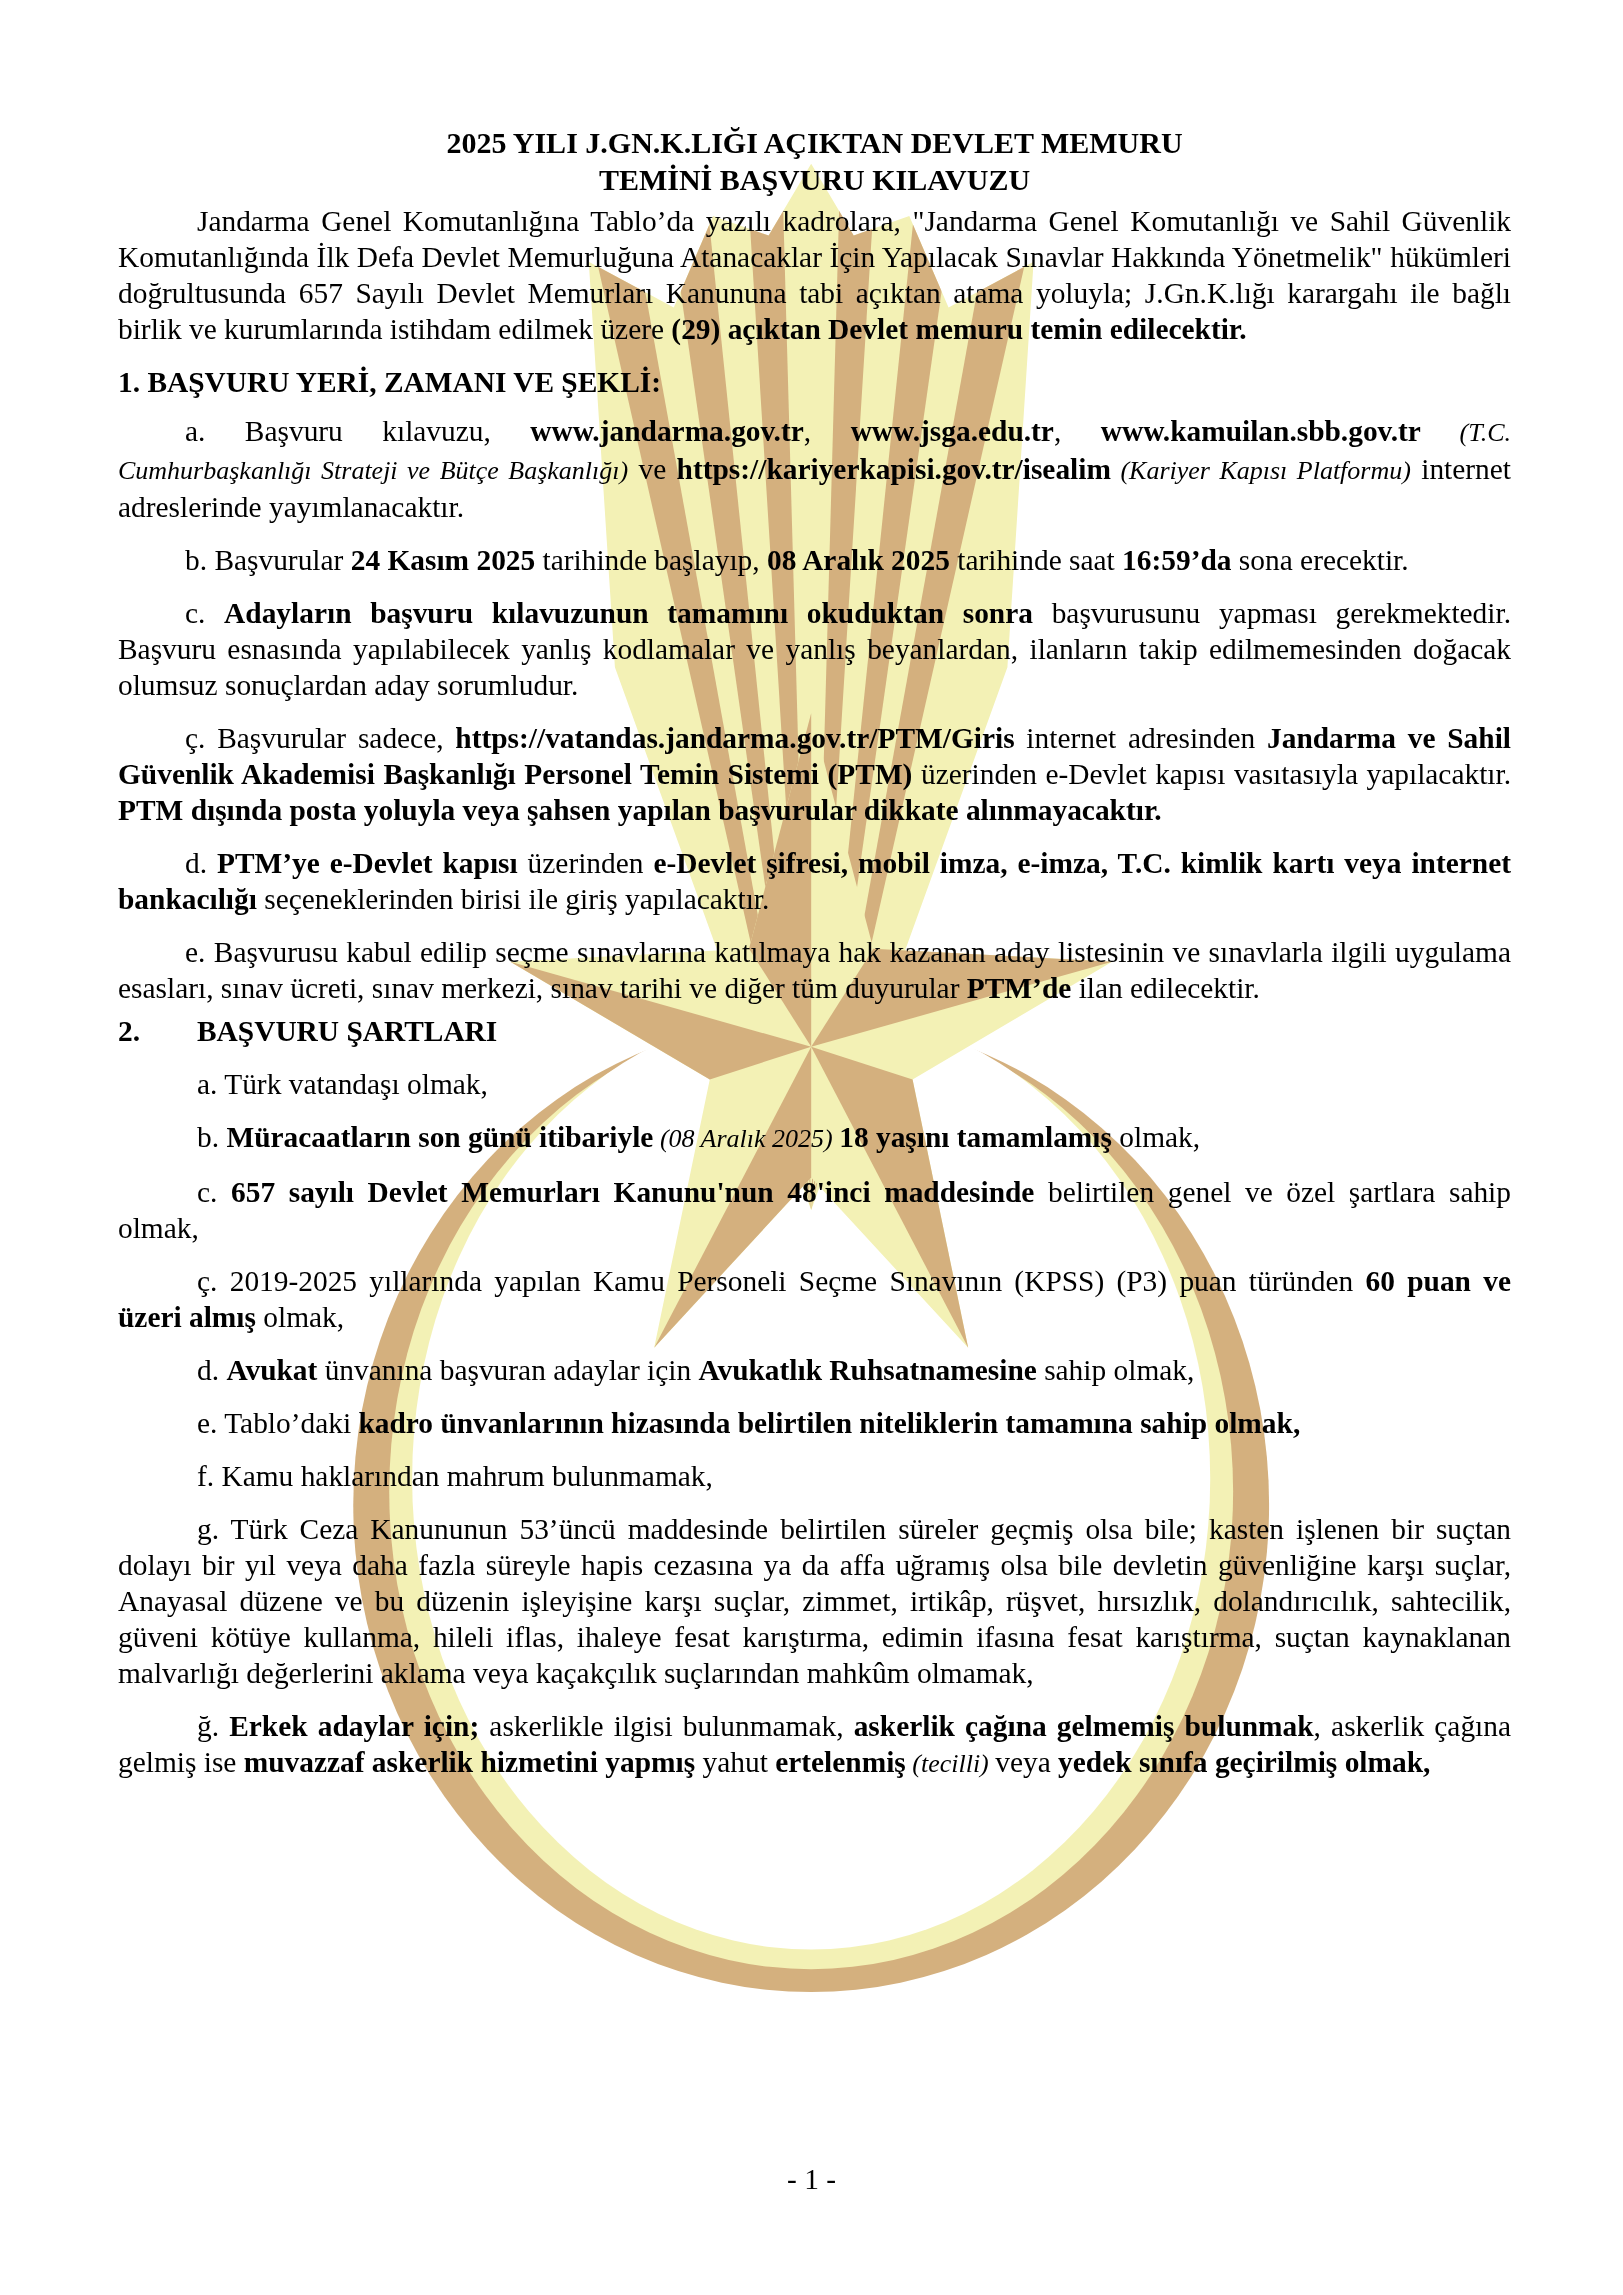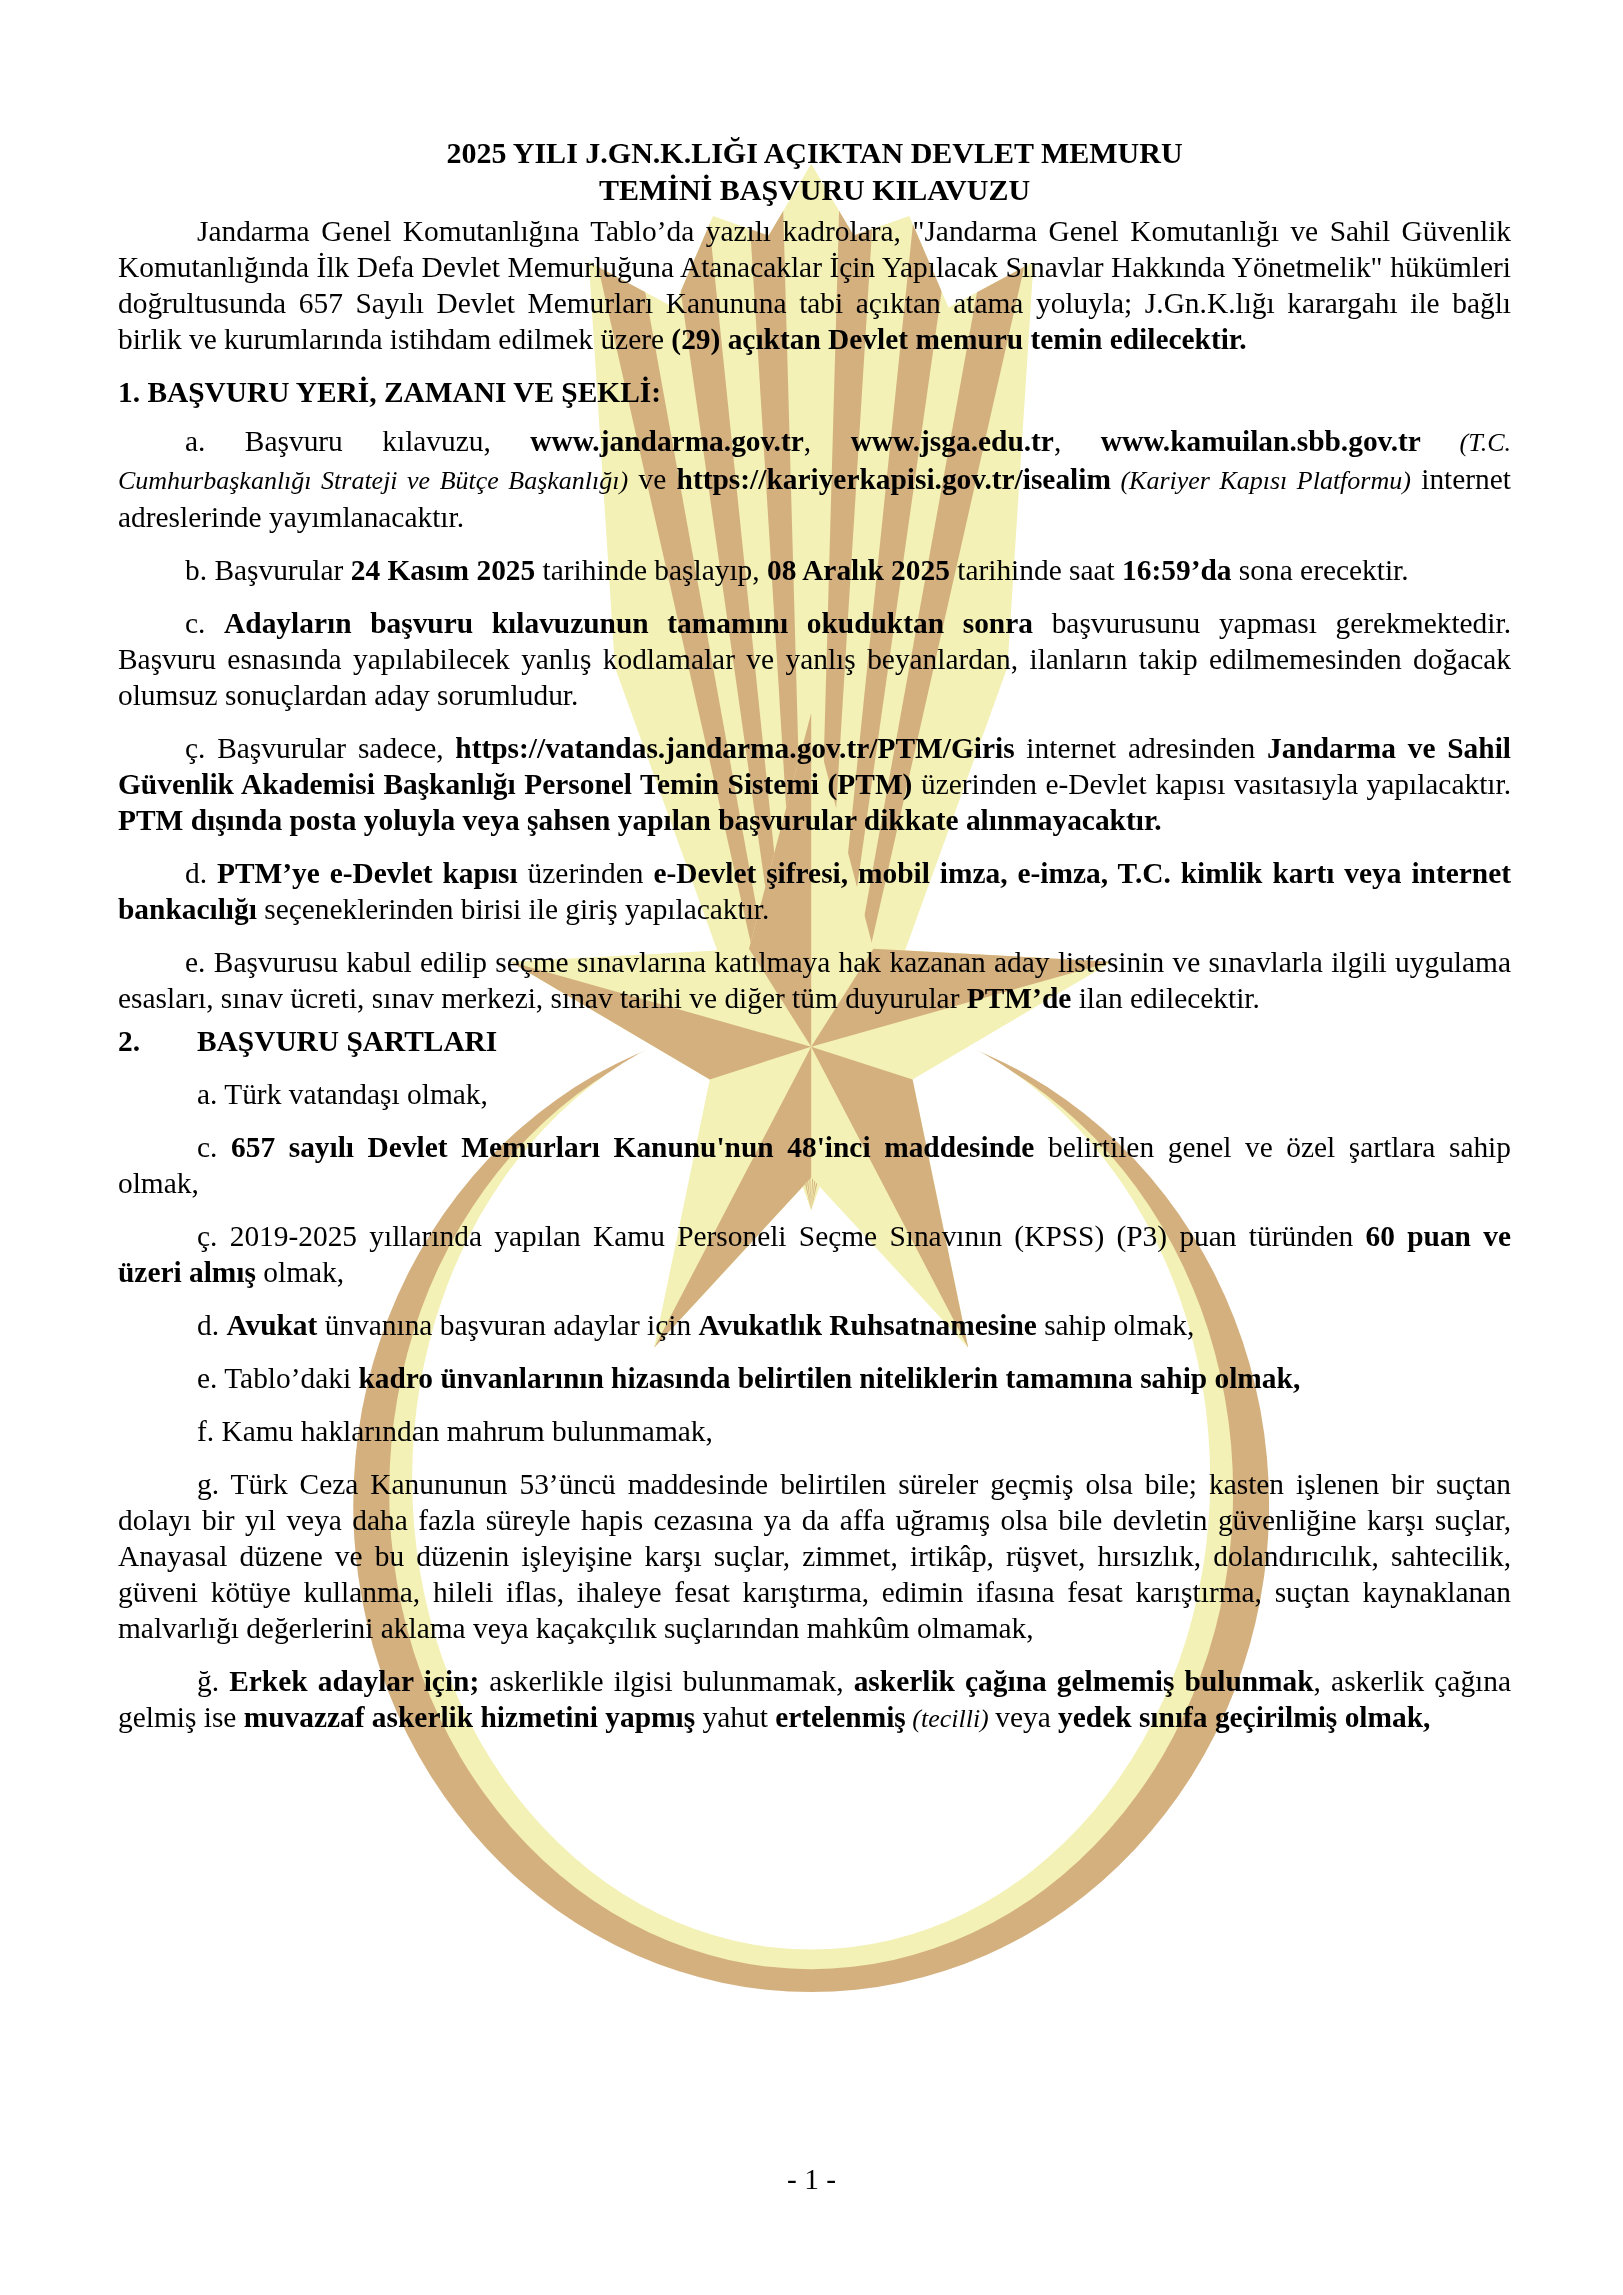--- a/index.html
+++ b/index.html
@@ -1,18 +1,18 @@
 <!DOCTYPE html>
 <html style="font-size:10.5px"><head>
 <meta charset="utf-8">
 <style>
   html, body { margin: 0; padding: 0; background: #ffffff; }
   body { width: 1623px; height: 2295px; position: relative; overflow: hidden; font-family: "Liberation Serif", "DejaVu Serif", serif; color: #000; }
   .emblem { position: absolute; left: 0; top: 0; width: 1623px; height: 2295px; z-index: 0; pointer-events: none; }
-  .page { position: absolute; left: 118px; top: 134px; width: 1393px; z-index: 1; font-size: 29.4px; line-height: 36px; }
+  .page { position: absolute; left: 118px; top: 124px; width: 1393px; z-index: 1; font-size: 29.4px; line-height: 36px; }
   .title { text-align: center; font-weight: bold; font-size: 30px; line-height: 37px; margin: 0; }
   p { margin: 0; text-align: justify; }
   .indent { text-indent: 79px; }
   .sub { text-indent: 67px; }
   .para { margin-top: 17px; }
   .h1 { font-weight: bold; text-decoration-thickness: 2.6px; text-underline-offset: 3.9px; margin-top: 17px; }
   .h2 { font-weight: bold; margin-top: 7px; }
   .h2 .num { display: inline-block; width: 79px; }
   b { font-weight: bold; }
   .small-i { font-style: italic; font-size: 26px; }
@@ -76,20 +76,21 @@
   <p class="sub para"><span>ç. Başvurular sadece, </span><b>https://vatandas.jandarma.gov.tr/PTM/Giris</b><span> internet adresinden </span><b>Jandarma ve Sahil Güvenlik Akademisi Başkanlığı Personel Temin Sistemi (PTM)</b><span> üzerinden e-Devlet kapısı vasıtasıyla yapılacaktır. </span><b>PTM dışında posta yoluyla veya şahsen yapılan başvurular dikkate alınmayacaktır.</b></p>
 
   <p class="sub para"><span>d. </span><b>PTM’ye e-Devlet kapısı</b><span> üzerinden </span><b>e-Devlet şifresi, mobil imza, e-imza, T.C. kimlik kartı veya internet bankacılığı</b><span> seçeneklerinden birisi ile giriş yapılacaktır.</span></p>
 
   <p class="sub para"><span>e. </span><span>Başvurusu kabul edilip seçme sınavlarına katılmaya hak kazanan aday listesinin ve sınavlarla ilgili uygulama esasları, sınav ücreti, sınav merkezi, sınav tarihi ve diğer tüm duyurular </span><b>PTM’de</b><span> ilan edilecektir.</span></p>
 
   <p class="h2"><span class="num">2.</span><span>BAŞVURU ŞARTLARI</span></p>
 
   <p class="indent para"><span>a. </span><span>Türk vatandaşı olmak,</span></p>
 
+  <p class="indent para"><span>b. </span><b>Müracaatların son günü itibariyle</b><span class="small-i"> (08 Aralık 2025) </span><b>18 yaşını tamamlamış</b><span> olmak,</span></p>
 
   <p class="indent para"><span>c. </span><b>657 sayılı Devlet Memurları Kanunu'nun 48'inci maddesinde</b><span> belirtilen genel ve özel şartlara sahip olmak,</span></p>
 
   <p class="indent para"><span>ç. </span><span>2019-2025 yıllarında yapılan Kamu Personeli Seçme Sınavının (KPSS) (P3) puan türünden </span><b>60 puan ve üzeri almış</b><span> olmak,</span></p>
 
   <p class="indent para"><span>d. </span><b>Avukat</b><span> ünvanına başvuran adaylar için </span><b>Avukatlık Ruhsatnamesine</b><span> sahip olmak,</span></p>
 
   <p class="indent para"><span>e. </span><span>Tablo’daki </span><b>kadro ünvanlarının hizasında belirtilen niteliklerin tamamına sahip olmak,</b></p>
 
   <p class="indent para"><span>f. </span><span>Kamu haklarından mahrum bulunmamak,</span></p>

